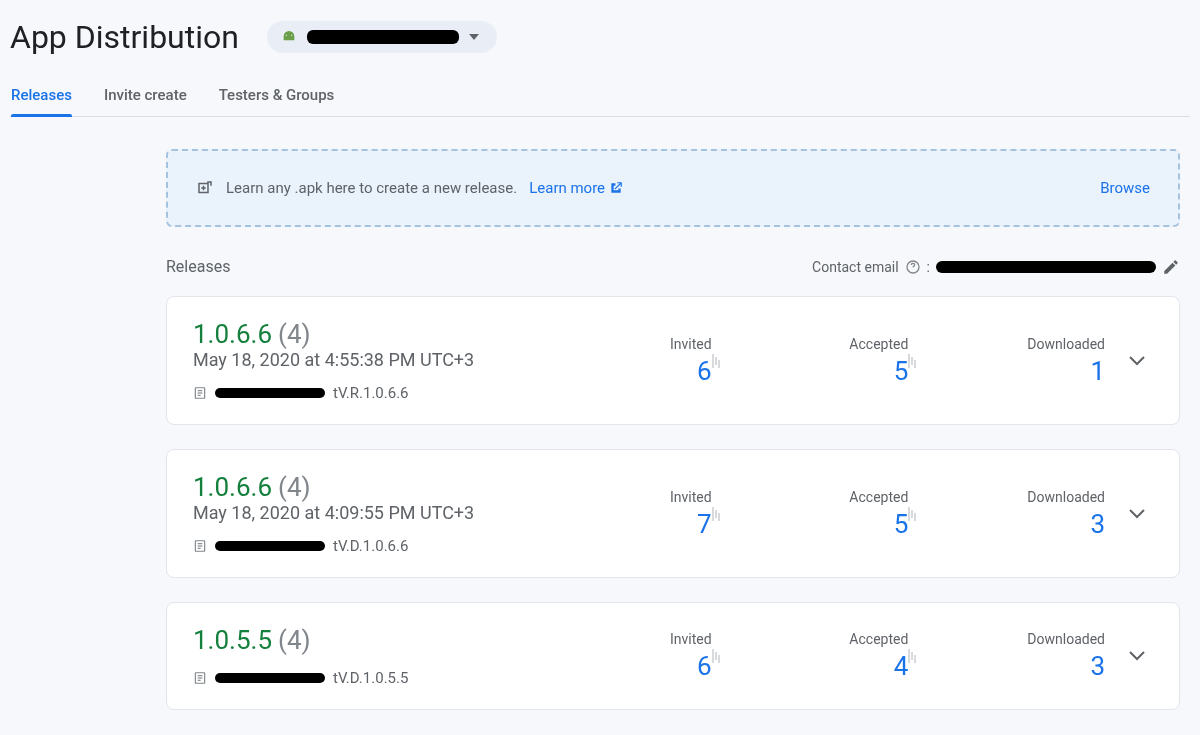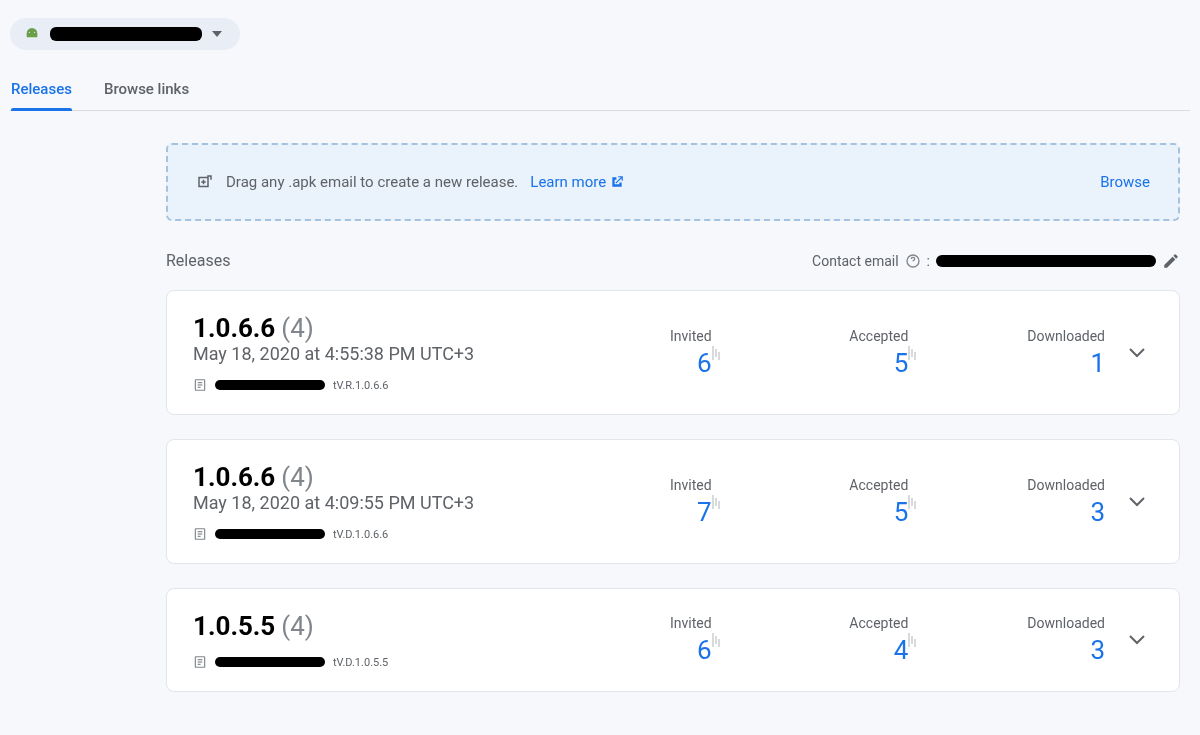--- a/index.html
+++ b/index.html
@@ -137,38 +137,38 @@
     .release-left {
       flex: 0 0 330px;
     }
     .version-line {
       display: flex;
       align-items: baseline;
       gap: 6px;
     }
     .version {
       font-size: 26px;
-      font-weight: 700;
-      color: #000000;
+      font-weight: 400;
+      color: #15803d;
     }
     .version-count {
       font-size: 26px;
       color: #80868b;
     }
     .timestamp {
       font-size: 18px;
       color: #5f6368;
       margin-top: 0;
     }
     .file-row {
       display: flex;
       align-items: center;
       gap: 8px;
       margin-top: 14px;
-      font-size: 11px;
+      font-size: 15px;
       color: #5f6368;
     }
     .notes-icon { width: 14px; height: 14px; color: #80868b; }
     .file-row .redacted-bar { height: 10px; }
     .stats {
       flex: 1;
       display: flex;
       align-items: center;
       gap: 0;
     }
@@ -199,44 +199,46 @@
       justify-content: flex-end;
       cursor: pointer;
     }
     .chevron { width: 16px; height: 16px; color: #5f6368; }
   </style>
 </head>
 <body>
 
 <div class="header">
   <div class="title-row">
+    <div class="page-title">App Distribution</div>
     <div class="app-dropdown">
       <svg class="android-icon" viewBox="0 0 24 24" fill="currentColor">
           <path d="M4 17h16v-6a8 8 0 10-16 0v6zM8 8.5a1 1 0 110 2 1 1 0 010-2zm8 0a1 1 0 110 2 1 1 0 010-2z"></path>
         </svg>
       <div class="redacted-bar" style="width:152px;"></div>
       <svg class="dropdown-caret" viewBox="0 0 10 6" fill="currentColor">
           <path d="M0 0l5 6 5-6z"></path>
         </svg>
     </div>
   </div>
   <div class="tabs">
     <div class="tab active">Releases</div>
-    <div class="tab">Browse links</div>
+    <div class="tab">Invite create</div>
+    <div class="tab">Testers &amp; Groups</div>
   </div>
 </div>
 
 <div class="content">
 
   <div class="dropzone">
     <div class="dropzone-left">
       <svg class="upload-icon" viewBox="0 0 24 24" fill="currentColor">
           <path d="M3 5h14v14H3V5zm2 2v10h10V7H5zm10-4h6v6h-2V5h-4V3zM9 9h2v2h2v2h-2v2H9v-2H7v-2h2V9z"></path>
         </svg>
-      <span>Drag any .apk email to create a new release.</span>
+      <span>Learn any .apk here to create a new release.</span>
       <span class="link">
         <span>Learn more</span>
         <svg class="ext-icon" viewBox="0 0 24 24" fill="none" stroke="currentColor" stroke-width="2">
             <path d="M14 3h7v7M21 3L10 14M5 5h5v2H7v10h10v-3h2v5H5V5z"></path>
           </svg>
       </span>
     </div>
     <div class="browse-link">Browse</div>
   </div>
 

